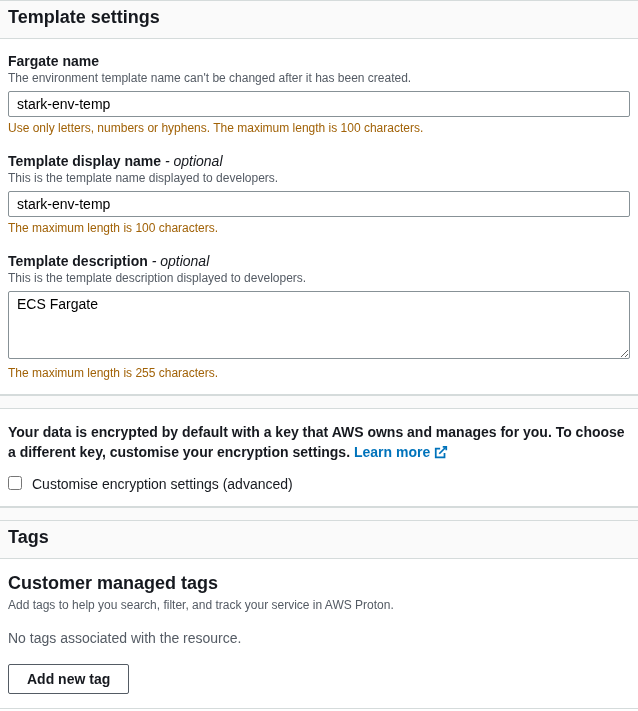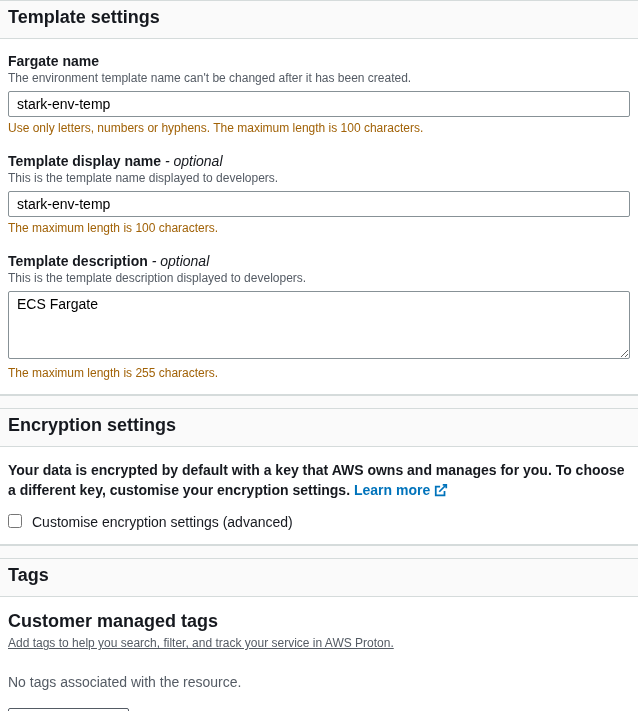--- a/index.html
+++ b/index.html
@@ -143,23 +143,20 @@
       <textarea style="">ECS Fargate</textarea>
       <div class="field-hint">The maximum length is 255 characters.</div>
     </div>
 
   </div>
 </div>
 
 <div class="gap"></div>
 
 <div class="panel">
-  <div class="panel-header">
-    <h2>Encryption settings</h2>
-  </div>
   <div class="panel-body">
     <div style="font-size:14px; font-weight:700; line-height:1.4;">
       <span>Your data is encrypted by default with a key that AWS owns and manages for you. To choose a different key, customise your encryption settings.</span>
       <a href="#" class="ext-link">
         <span>Learn more</span>
         <svg width="14" height="14" viewBox="0 0 16 16" fill="none" stroke="#0073bb" stroke-width="2">
           <path d="M10 2h4v4"></path>
           <path d="M6 10l8-8"></path>
           <path d="M12 9v5H2V4h5"></path>
         </svg>
@@ -173,18 +170,18 @@
 </div>
 
 <div class="gap"></div>
 
 <div class="panel">
   <div class="panel-header">
     <h2>Tags</h2>
   </div>
   <div class="panel-body">
     <h3 class="sub-heading">Customer managed tags</h3>
-    <div class="field-desc" style="margin-bottom:24px;text-decoration:underline;">Add tags to help you search, filter, and track your service in AWS Proton.</div>
+    <div class="field-desc" style="margin-bottom:18px;">Add tags to help you search, filter, and track your service in AWS Proton.</div>
     <div style="font-size:14px; color:#545b64; margin-bottom:18px;">No tags associated with the resource.</div>
     <button class="btn">Add new tag</button>
     
   </div>
 </div>
 
 </body></html>

